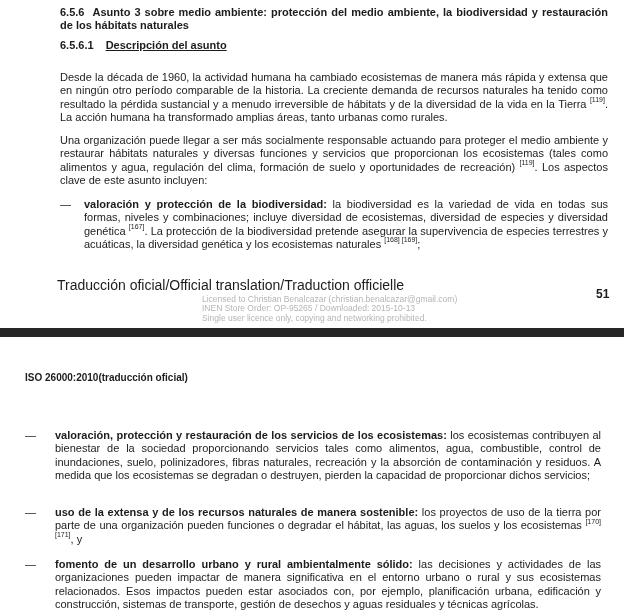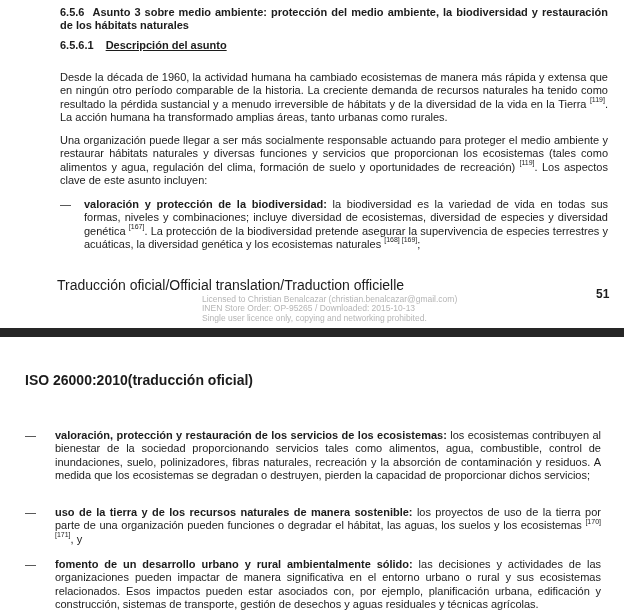--- a/index.html
+++ b/index.html
@@ -76,21 +76,21 @@
     position: absolute;
     left: 596px;
     top: 287px;
     font-size: 12px;
     font-weight: bold;
   }
   .runhead {
     position: absolute;
     left: 25px;
     top: 35px;
-    font-size: 14px;
+    font-size: 10px;
     font-weight: bold;
   }
   .p2bullet { left: 25px; width: 576px; }
 </style>
 </head>
 <body>
 
 <div class="screen">
 
   <div class="page" id="page1">
@@ -135,21 +135,21 @@
 
     <div class="runhead">ISO 26000:2010(traducción oficial)</div>
 
     <div class="block p2bullet bullet p2" style="top:92px;">
       <span class="dash">—</span>
       <span class="btext"><b>valoración, protección y restauración de los servicios de los ecosistemas:</b><span> los ecosistemas contribuyen al bienestar de la sociedad proporcionando servicios tales como alimentos, agua, combustible, control de inundaciones, suelo, polinizadores, fibras naturales, recreación y la absorción de contaminación y residuos. A medida que los ecosistemas se degradan o destruyen, pierden la capacidad de proporcionar dichos servicios;</span></span>
     </div>
 
     <div class="block p2bullet bullet p2" style="top:169px;">
       <span class="dash">—</span>
-      <span class="btext"><b>uso de la tierra y de los recursos naturales de manera sostenible:</b><span> los proyectos de uso de la tierra por parte de una organización pueden funciones o degradar el hábitat, las aguas, los suelos y los ecosistemas </span><sup class="ref">[170] [171]</sup><span>, y</span></span>
+      <span class="btext"><b>uso de la extensa y de los recursos naturales de manera sostenible:</b><span> los proyectos de uso de la tierra por parte de una organización pueden funciones o degradar el hábitat, las aguas, los suelos y los ecosistemas </span><sup class="ref">[170] [171]</sup><span>, y</span></span>
     </div>
 
     <div class="block p2bullet bullet p2" style="top:221px;">
       <span class="dash">—</span>
       <span class="btext"><b>fomento de un desarrollo urbano y rural ambientalmente sólido:</b><span> las decisiones y actividades de las organizaciones pueden impactar de manera significativa en el entorno urbano o rural y sus ecosistemas relacionados. Esos impactos pueden estar asociados con, por ejemplo, planificación urbana, edificación y construcción, sistemas de transporte, gestión de desechos y aguas residuales y técnicas agrícolas.</span></span>
     </div>
 
   </div>
 </div>
 

